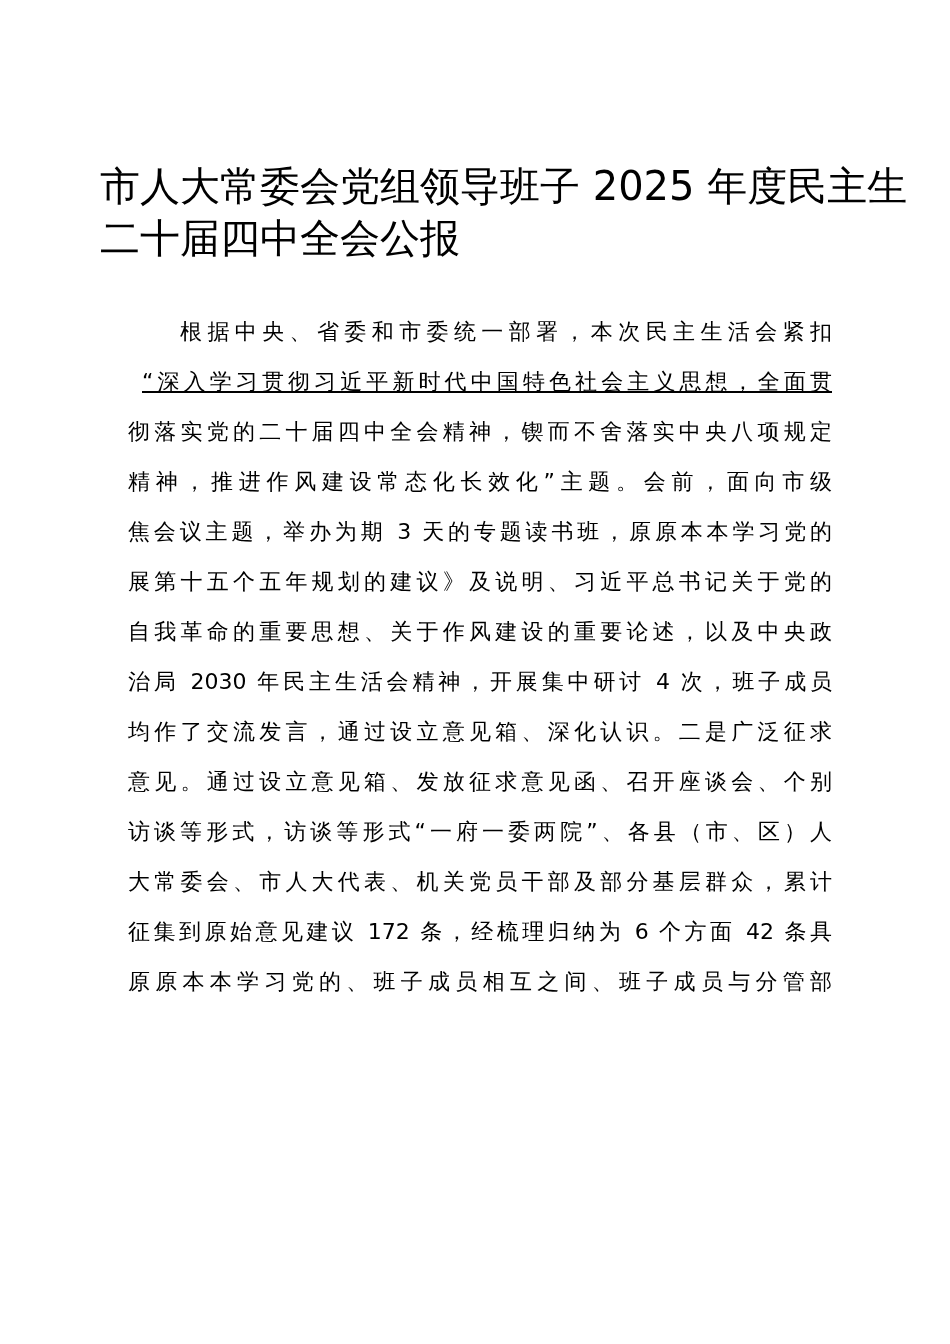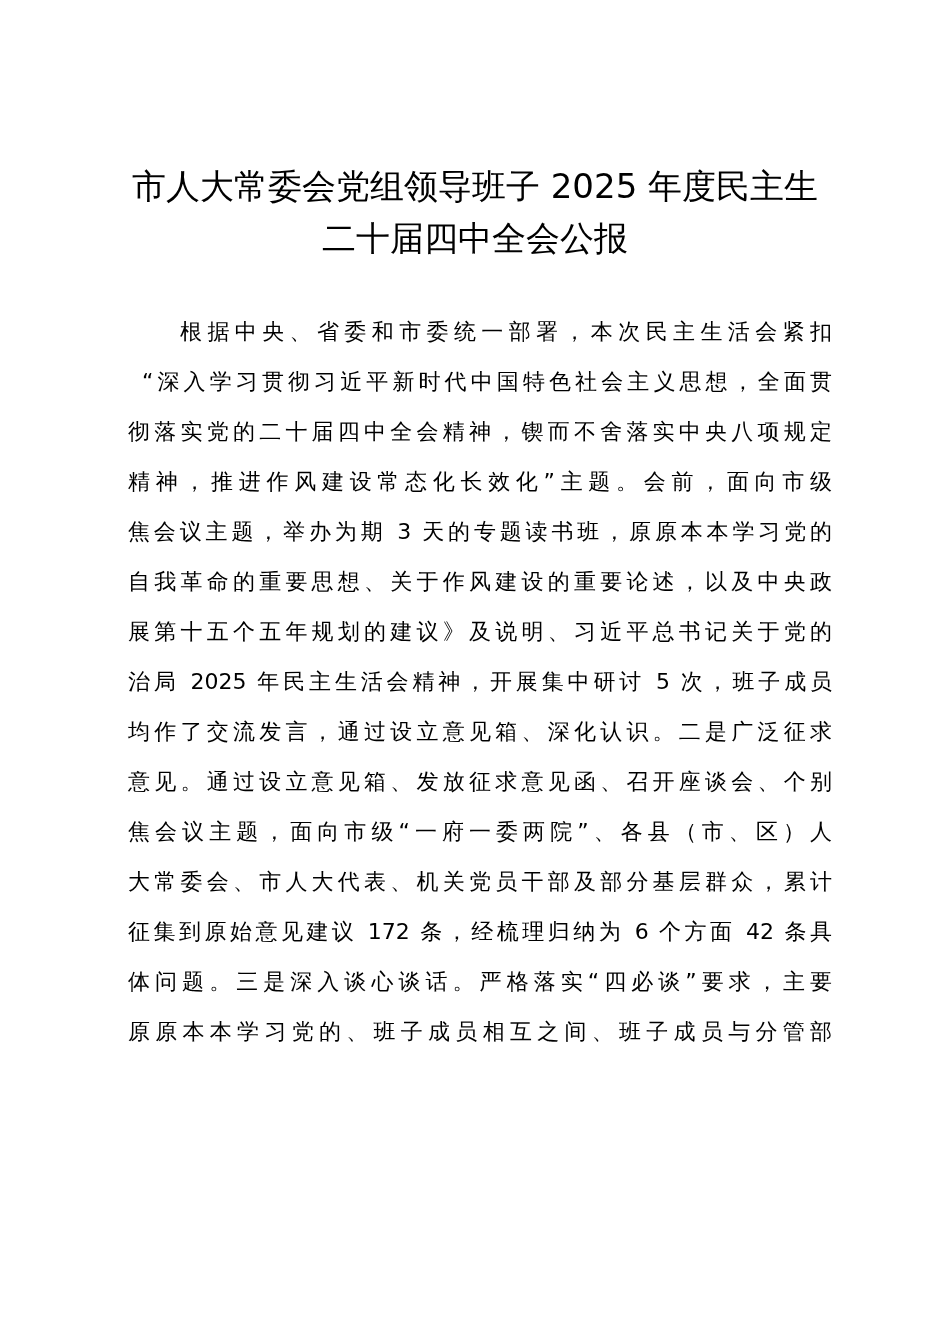--- a/index.html
+++ b/index.html
@@ -21,22 +21,21 @@
       top: 0;
       width: 950px;
       height: 1344px;
       background: #ffffff;
     }
     .title {
       position: absolute;
       left: 100px;
       width: 750px;
       top: 160px;
-      text-align: center;
-      font-size: 34px;
+      font-size: 40px;
       line-height: 52px;
       letter-spacing: 0px;
       font-weight: normal;
       margin: 0;
     }
     .title-line {
       display: block;
       white-space: nowrap;
     }
     .body {
@@ -52,41 +51,41 @@
       white-space: nowrap;
       height: 50px;
       text-align: justify;
       text-align-last: justify;
     }
     .body-line.first {
       padding-left: 52px;
     }
     .body-line.quote-start {
       padding-left: 14px;
+      text-decoration: underline;
     }
   </style>
 </head>
 <body>
 
 <div class="page">
   <h1 class="title">
     <span class="title-line">市人大常委会党组领导班子 2025 年度民主生</span>
     <span class="title-line">二十届四中全会公报</span>
   </h1>
 
   <div class="body">
     <span class="body-line first">根据中央、省委和市委统一部署，本次民主生活会紧扣</span>
     <span class="body-line quote-start">“深入学习贯彻习近平新时代中国特色社会主义思想，全面贯</span>
     <span class="body-line">彻落实党的二十届四中全会精神，锲而不舍落实中央八项规定</span>
     <span class="body-line">精神，推进作风建设常态化长效化”主题。会前，面向市级</span>
     <span class="body-line">焦会议主题，举办为期 3 天的专题读书班，原原本本学习党的</span>
+    <span class="body-line">展第十五个五年规划的建议》及说明、习近平总书记关于党的</span>
     <span class="body-line">自我革命的重要思想、关于作风建设的重要论述，以及中央政</span>
-    <span class="body-line">展第十五个五年规划的建议》及说明、习近平总书记关于党的</span>
-    <span class="body-line">治局 2025 年民主生活会精神，开展集中研讨 5 次，班子成员</span>
+    <span class="body-line">治局 2030 年民主生活会精神，开展集中研讨 4 次，班子成员</span>
     <span class="body-line">均作了交流发言，通过设立意见箱、深化认识。二是广泛征求</span>
     <span class="body-line">意见。通过设立意见箱、发放征求意见函、召开座谈会、个别</span>
-    <span class="body-line">焦会议主题，面向市级“一府一委两院”、各县（市、区）人</span>
+    <span class="body-line">访谈等形式，访谈等形式“一府一委两院”、各县（市、区）人</span>
     <span class="body-line">大常委会、市人大代表、机关党员干部及部分基层群众，累计</span>
     <span class="body-line">征集到原始意见建议 172 条，经梳理归纳为 6 个方面 42 条具</span>
-    <span class="body-line">体问题。三是深入谈心谈话。严格落实“四必谈”要求，主要</span>
     <span class="body-line">原原本本学习党的、班子成员相互之间、班子成员与分管部</span>
   </div>
 </div>
 
 </body></html>

